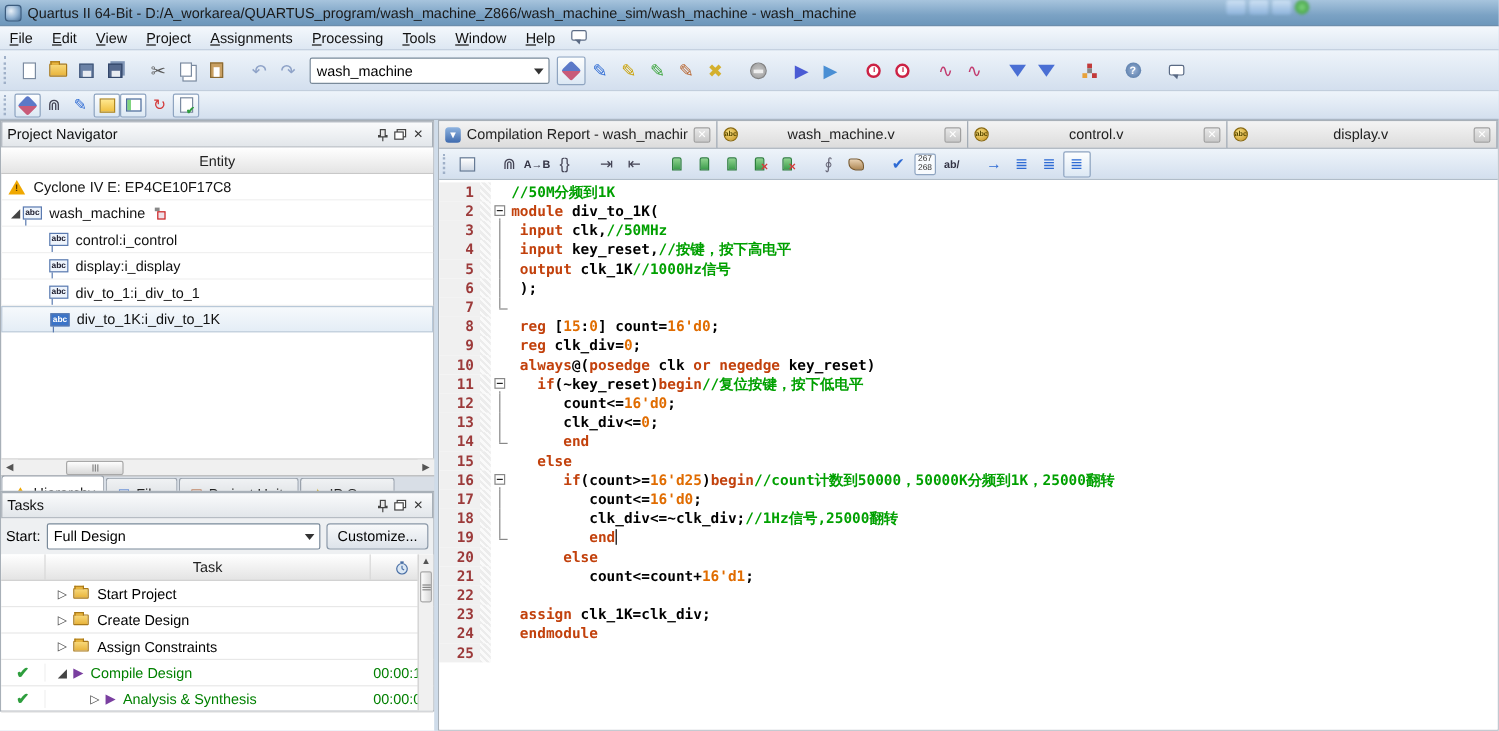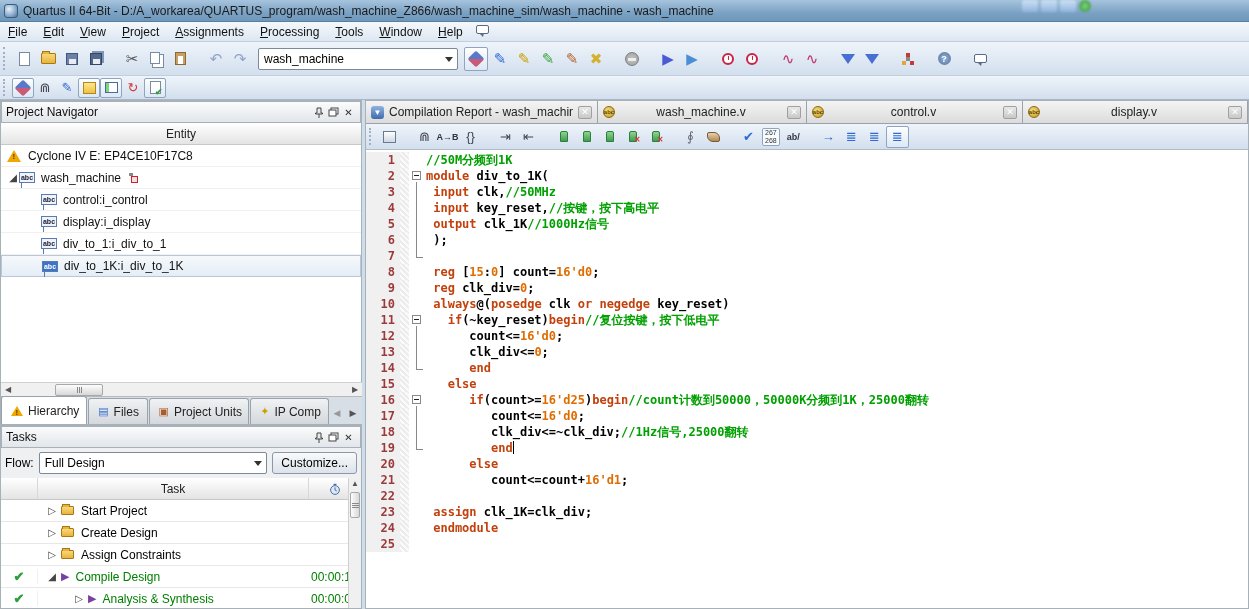--- a/index.html
+++ b/index.html
@@ -116,21 +116,21 @@
   #nav-hthumb i { width:1px; height:6px; background:#888; display:block; }
   #nav-tabs { position:absolute; left:0; bottom:0; width:361px; height:28px; display:flex; align-items:flex-end; background:#d8dee6; border-top:1px solid #b8b8b8; }
   .nav-tab { height:26px; display:flex; align-items:center; gap:5px; padding:0 9px; border:1px solid #9aa2ac; border-bottom:none;
     background:linear-gradient(#f0f2f4,#d4d8dc); border-radius:3px 3px 0 0; margin-right:1px; color:#222; white-space:nowrap; overflow:hidden; }
   .nav-tab.active { background:#fff; height:28px; font-weight:normal; }
   .nav-tab .ticon { font-size:11px; }
   #nav-tab-arrows { margin-left:auto; display:flex; align-items:center; gap:2px; padding:0 2px 4px 0; }
   #nav-tab-arrows .sc-btn { background:transparent; font-size:9px; }
 
   
-  #tasks-panel { position:absolute; left:0; top:325px; width:362px; height:184px; border:1px solid #a8b0b8; background:#f2f2f2; }
+  #tasks-panel { position:absolute; left:0; top:309px; width:362px; height:184px; border:1px solid #a8b0b8; background:#f2f2f2; }
   #flow-row { height:30px; display:flex; align-items:center; padding:0 4px; gap:5px; background:#eef0f2; }
   #task-table { position:absolute; left:0; top:52px; right:0; bottom:0; background:#fff; }
   #task-colheader { height:22px; display:flex; background:linear-gradient(#ffffff,#e4e4e4); border-bottom:1px solid #c8c8c8; }
   #task-colheader .c1 { width:37px; border-right:1px solid #d8d8d8; }
   #task-colheader .c2 { flex:1; display:flex; align-items:center; justify-content:center; color:#222; border-right:1px solid #d8d8d8; }
   #task-colheader .c3 { width:52px; display:flex; align-items:center; justify-content:center; }
   .task-row { height:22px; display:flex; align-items:center; border-bottom:1px solid #e8e8e8; }
   .task-status { width:37px; text-align:center; color:#2e9e3e; font-weight:bold; font-size:13px; border-right:1px solid #f0f0f0; }
   .task-main { flex:1; display:flex; align-items:center; overflow:hidden; white-space:nowrap; }
   .task-time { width:52px; overflow:hidden; color:#008000; white-space:nowrap; padding-left:2px; }
@@ -400,21 +400,21 @@
           </span>
         <span class="ph-btn">
             <svg width="11" height="10" viewBox="0 0 11 10">
               <rect x="3" y="1" width="7" height="6" fill="#fff" stroke="#444"></rect>
               <rect x="1" y="3" width="7" height="6" fill="#fff" stroke="#444"></rect>
             </svg>
           </span>
         <span class="ph-btn">✕</span>
       </div>
       <div id="flow-row">
-        <span>Flow:</span>
+        <span>Start:</span>
         <div class="combo" style="width:232px;">
           <span>Full Design</span>
           <span class="arrow"></span>
         </div>
         <div class="btn">
           <span>Customize...</span>
         </div>
       </div>
       <div id="task-table">
         <div id="task-colheader">

